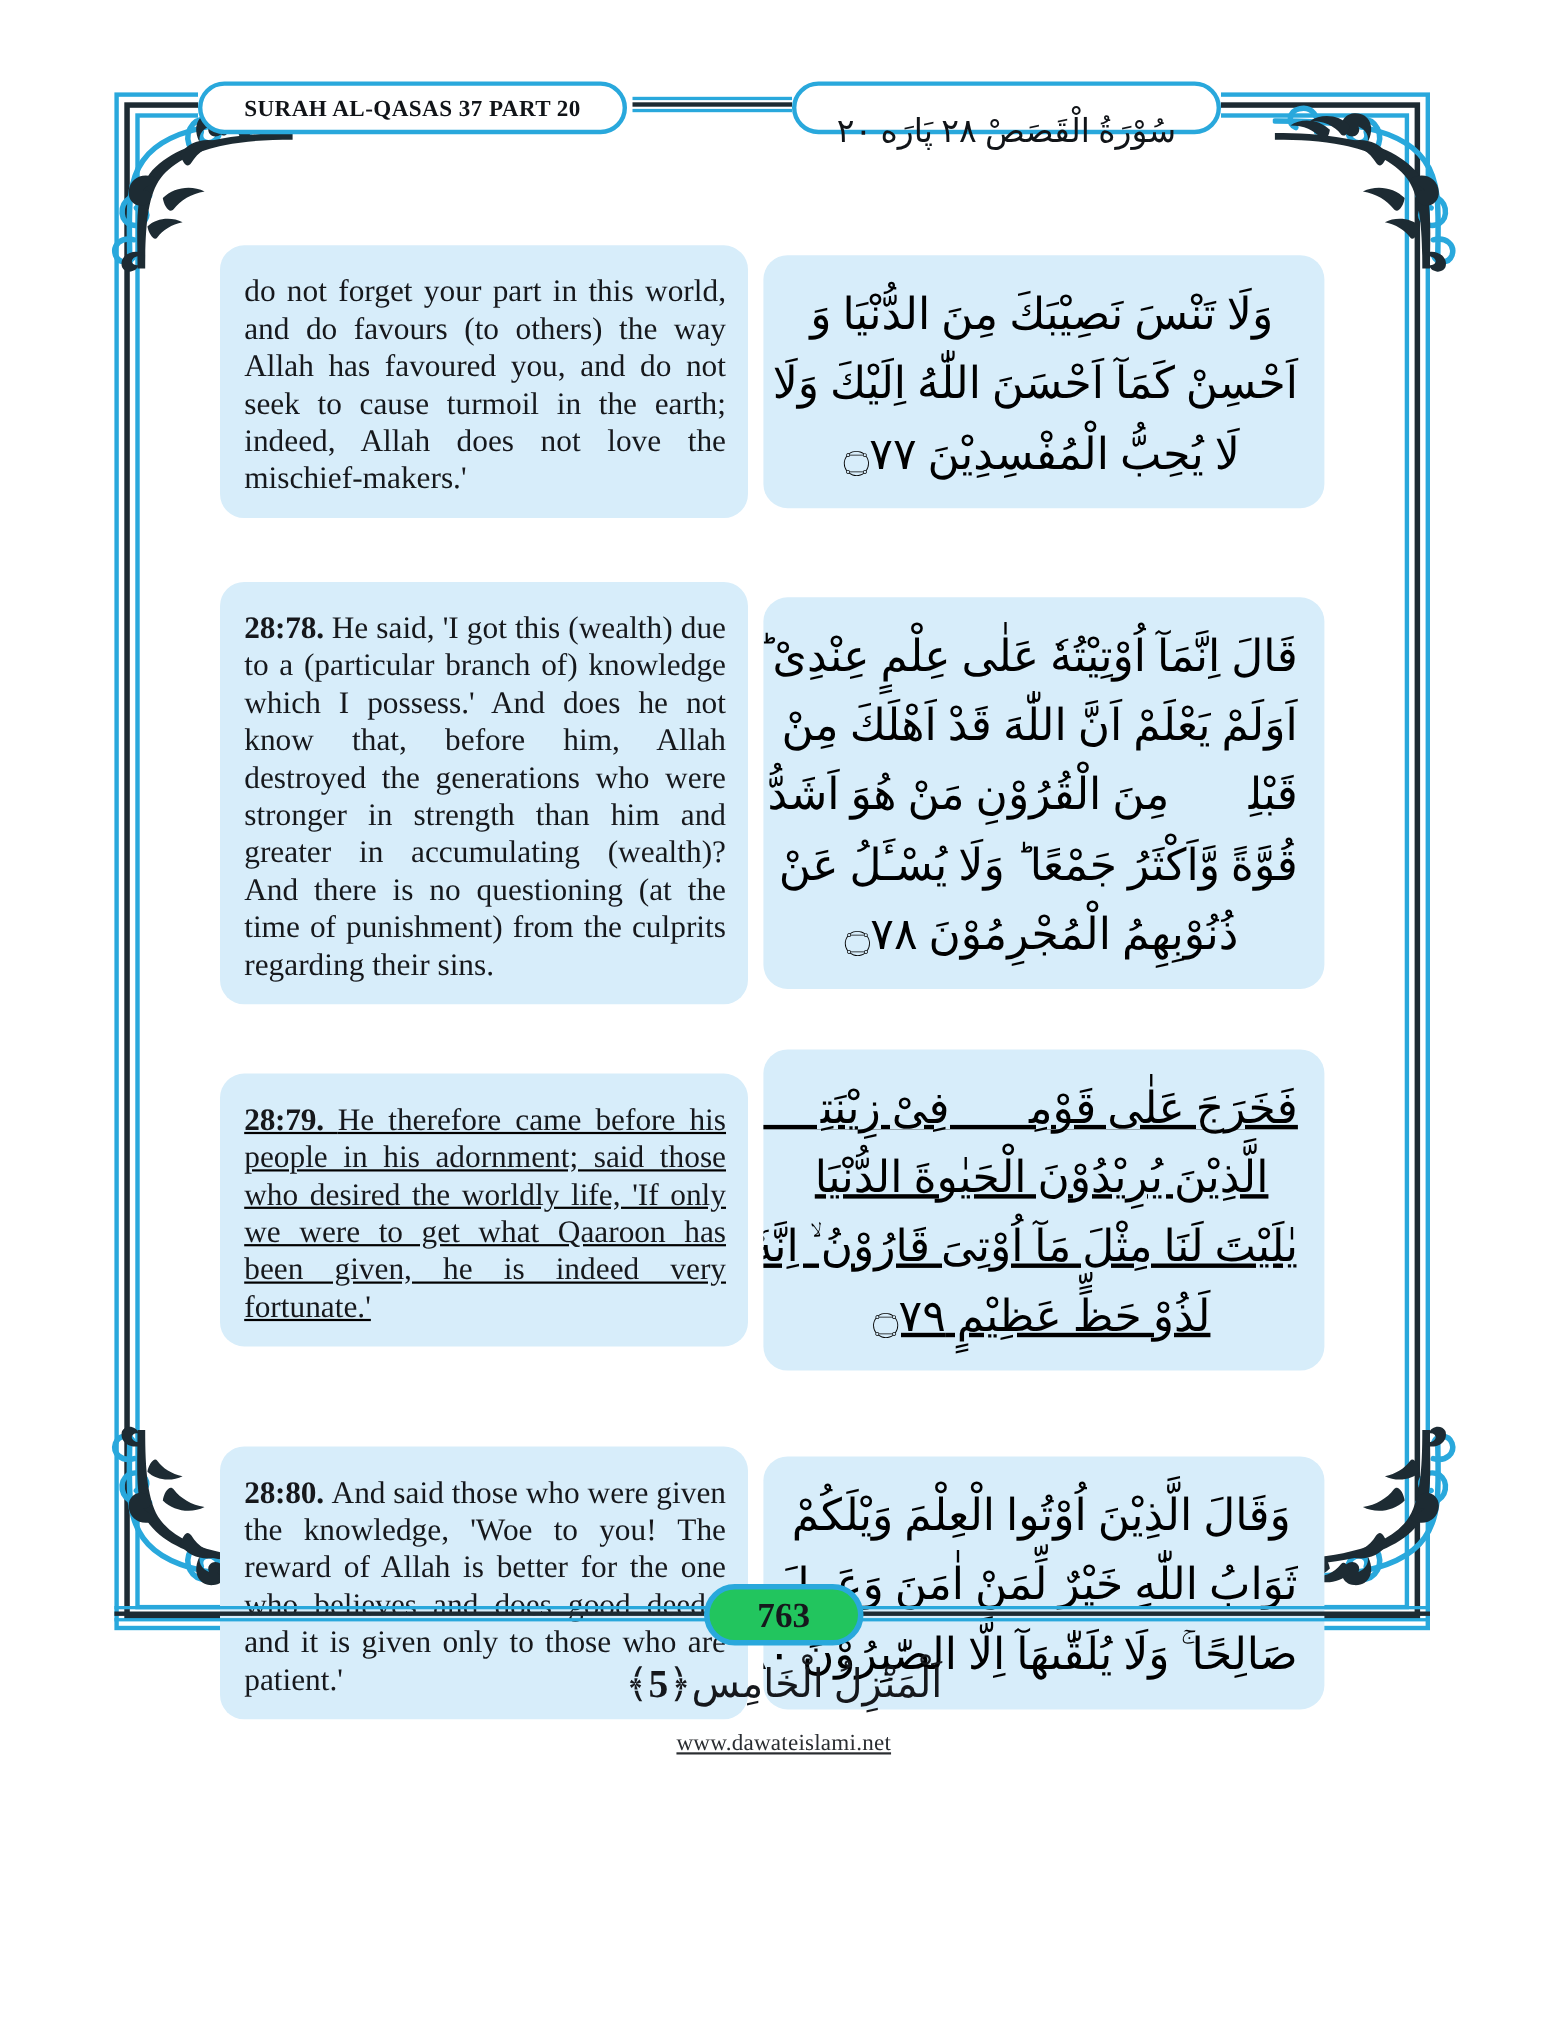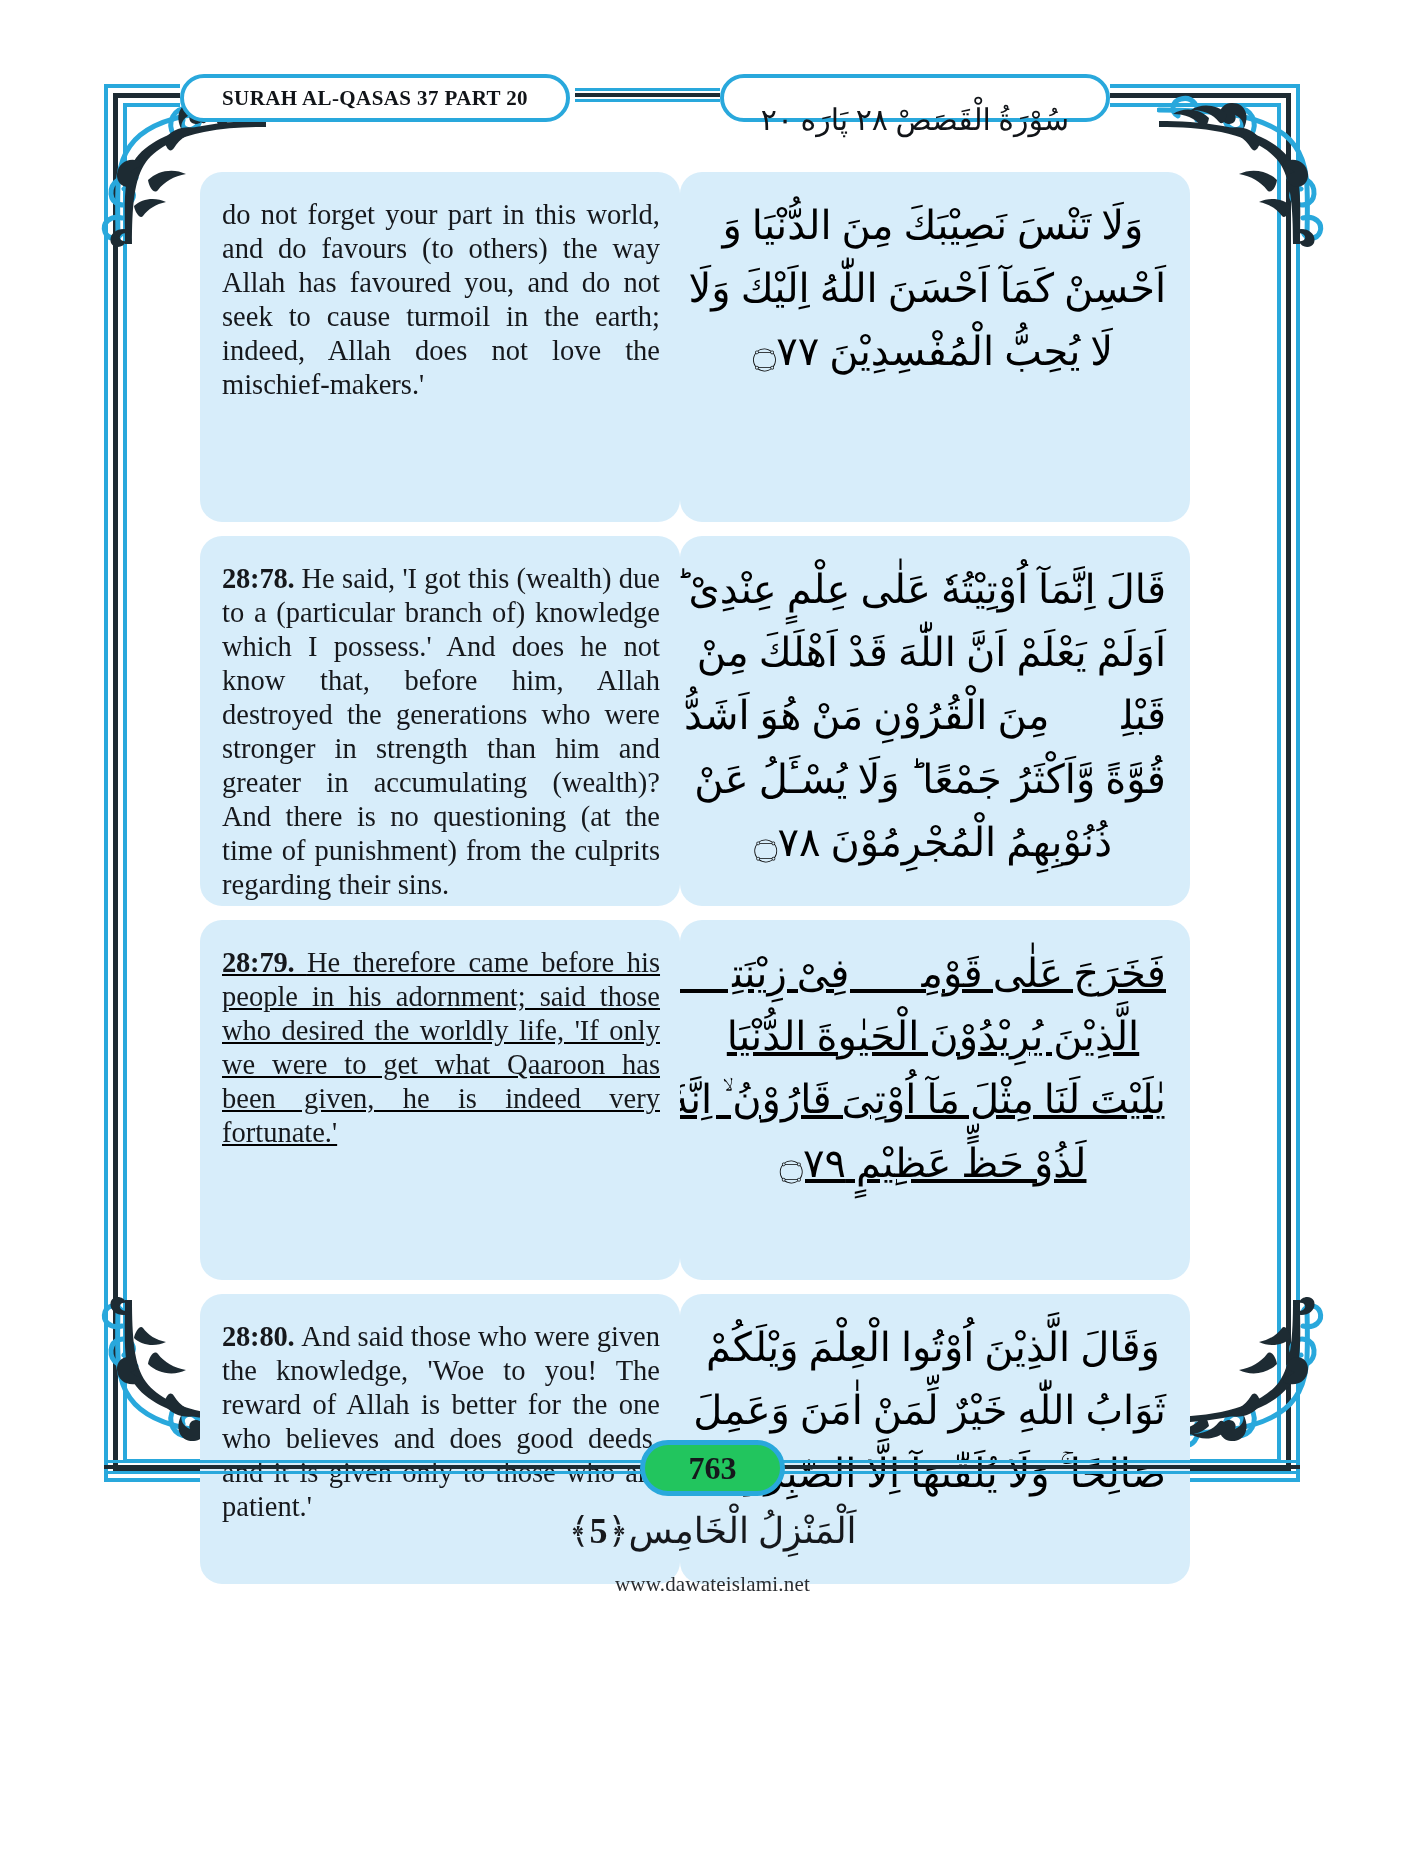--- a/index.html
+++ b/index.html
@@ -125,21 +125,23 @@
     left: 200px;
     top: 172px;
     width: 1004px;
     height: 1252px;
     display: flex;
     flex-direction: column;
     gap: 14px;
   }
   .verse-row {
     display: flex;
+    gap: 14px;
     flex: 0 0 auto;
+    align-items: center;
   }
   .verse-row.r0 { height: 350px; }
   .verse-row.r1 { height: 370px; }
   .verse-row.r2 { height: 360px; text-decoration: underline; }
   .verse-row.r3 { height: 290px; }
 
   .cell {
     background: #d7edfa;
     border-radius: 22px;
     box-sizing: border-box;
@@ -223,20 +225,21 @@
   .site {
     position: absolute;
     left: 0;
     top: 1572px;
     width: 1425px;
     text-align: center;
     font-family: "Liberation Serif", "DejaVu Serif", serif;
     font-size: 21px;
     color: #2a2d31;
     letter-spacing: 0.2px;
+    text-decoration: underline;
   }
 </style>
 </head>
 <body>
 
 <div id="page">
 
   <div class="frame-outer"></div>
   <div class="frame-inner"></div>
   <div class="frame-inner2"></div>

